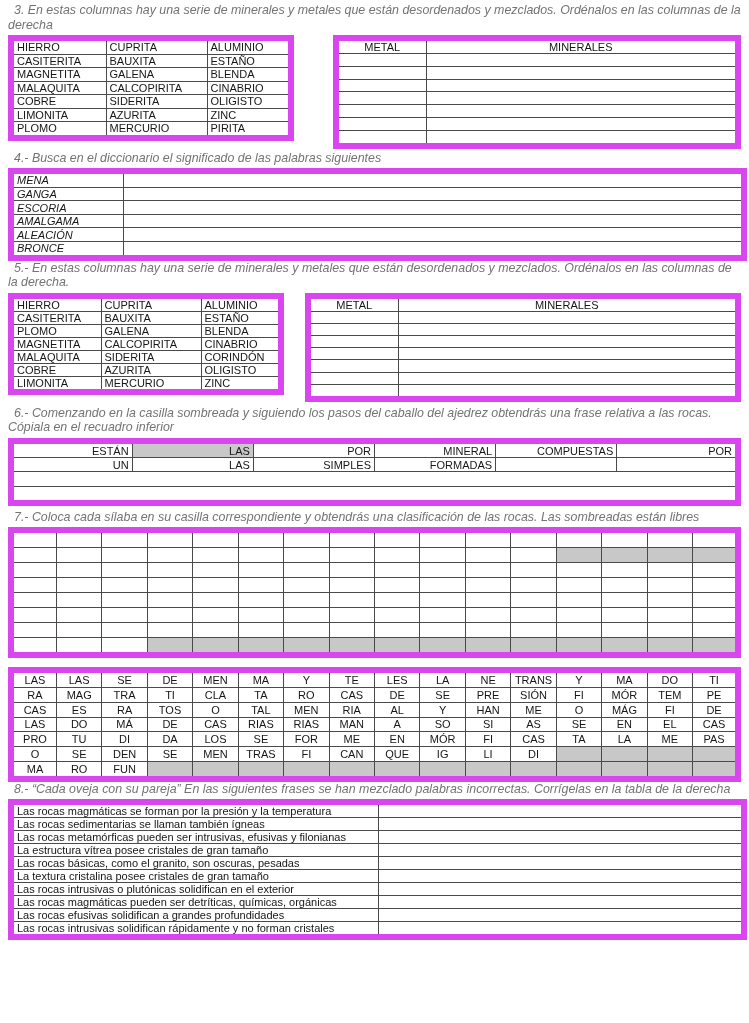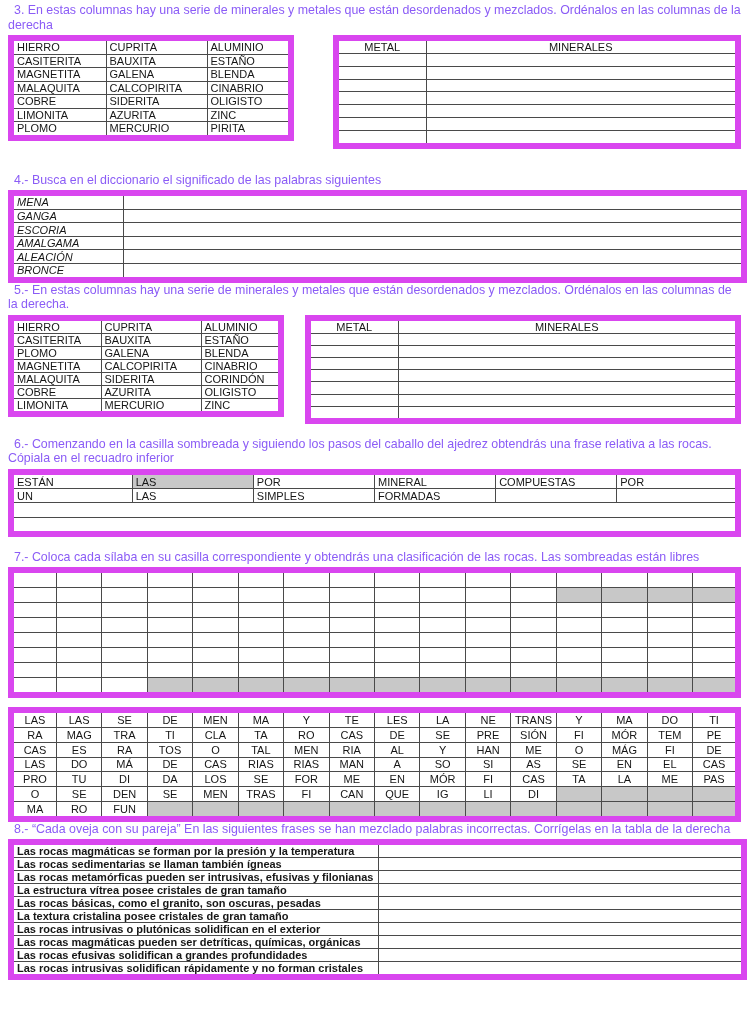--- a/index.html
+++ b/index.html
@@ -2,46 +2,46 @@
 <html><head>
 <meta charset="utf-8">
 <style>
   html,body{margin:0;padding:0;background:#fff;}
   body{
     width:749px;height:1023px;overflow:hidden;
     font-family:"Liberation Sans", sans-serif;color:#111;
   }
   .page{padding:3px 8px 0 8px;width:733px;}
   .sec-title{
-    font-size:12.4px;line-height:14.5px;color:#8b5cf6;
-    text-indent:6px;margin:0 0 3px 0;
+    font-size:12.4px;line-height:14.5px;color:#737373;
+    text-indent:6px;margin:0 0 3px 0;font-style:italic;
   }
   table{border-collapse:collapse;table-layout:fixed;border:6px solid #d946ef;}
   td,th{
     border:1px solid #4a4a4a;font-size:11px;font-weight:normal;
     padding:0 3px;overflow:hidden;white-space:nowrap;color:#161616;
   }
   .shade{background:#c8c8c8;}
   .row2{display:flex;justify-content:space-between;align-items:flex-start;}
   
   .t3l{width:280px;} .t3l td{height:12.5px;}
   .t3r{width:402px;} .t3r th{height:12px;text-align:center;} .t3r td{height:11.8px;}
   
   .t4{width:733px;margin-top:2px;font-style:italic;} .t4 td{height:12.6px;}
   
   .t5l{width:270px;} .t5l td{height:11.6px;}
   .t5r{width:430px;} .t5r th{height:11.5px;text-align:center;} .t5r td{height:11.2px;}
   
-  .t6{width:733px;} .t6 td{height:13.2px;text-align:left;}
+  .t6{width:733px;} .t6 td{height:13.2px;text-align:right;}
   
   .t7{width:733px;} .t7 td{height:14px;}
   .t7b{width:733px;margin-top:9px;} .t7b td{height:13.8px;text-align:center;padding:0 1px;}
   
-  .t8{width:733px;margin-top:2px;} .t8 td{height:11.7px;font-weight:bold;}
-  .mt10{margin-top:24px;} .mt12{} .mt13{margin-top:13px;}
+  .t8{width:733px;margin-top:2px;} .t8 td{height:11.7px;}
+  .mt10{margin-top:2px;} .mt12{} .mt13{margin-top:4px;}
 </style>
 </head>
 <body>
 
 <div class="page">
 
   <div>
     <p class="sec-title">3. En estas columnas hay una serie de minerales y metales que están desordenados y mezclados. Ordénalos en las columnas de la derecha</p>
     <div class="row2">
       <table class="t3l">

